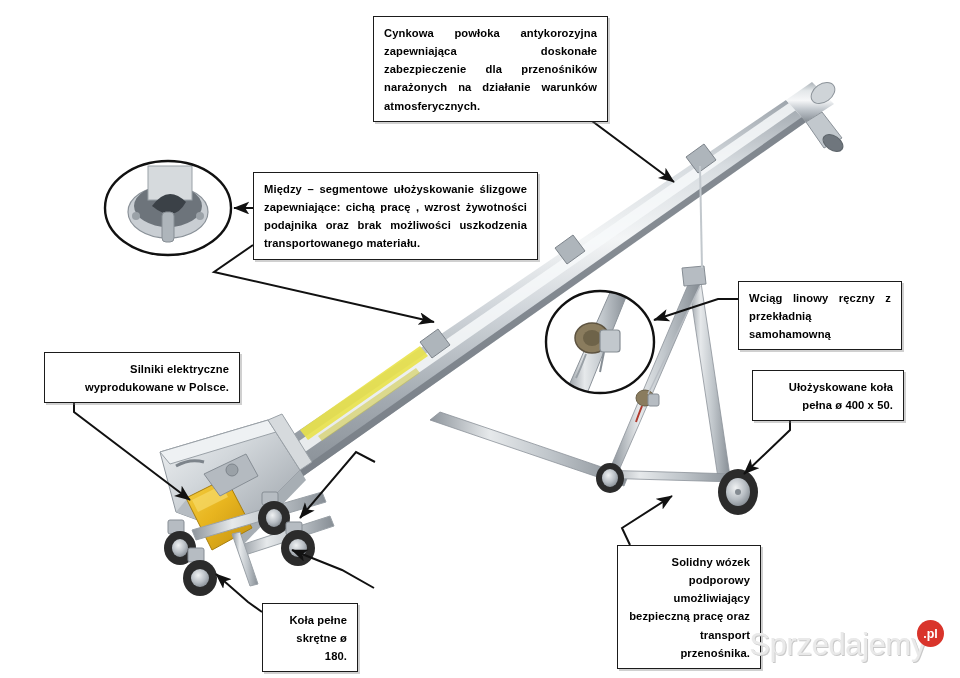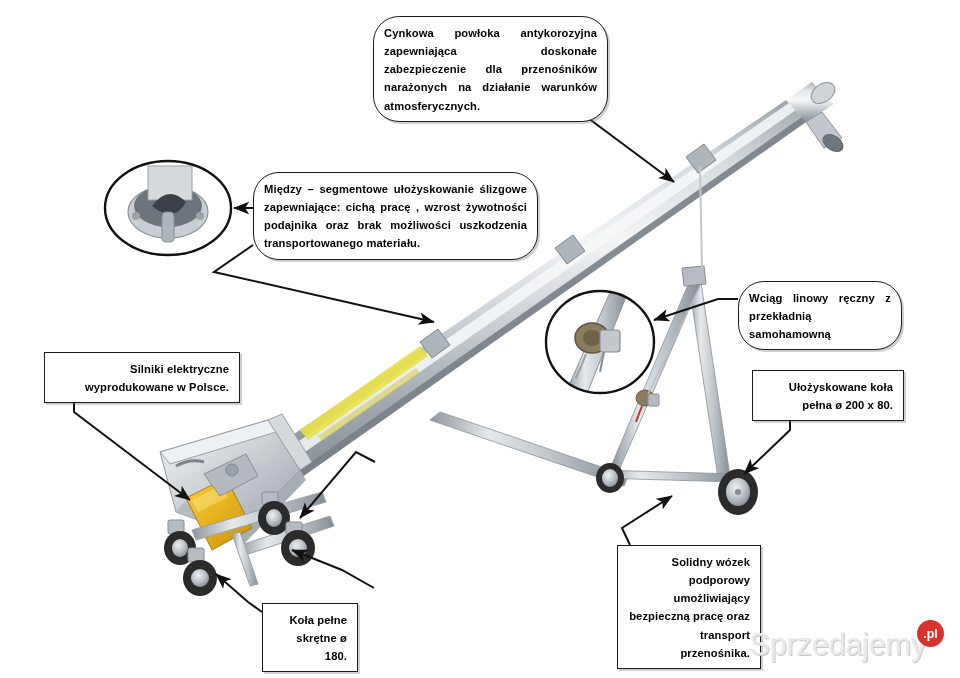--- a/index.html
+++ b/index.html
@@ -37,21 +37,21 @@
     padding: 7px 10px 6px 10px;
     color: #000000;
     font-family: "Liberation Sans", sans-serif;
     font-size: 11.2px;
     font-weight: bold;
     line-height: 1.62;
     letter-spacing: 0.1px;
     z-index: 20;
     text-align: right;
   }
-  .callout.justify { text-align: justify; text-align-last: left; border-radius: 26px; }
+  .callout.justify { text-align: justify; text-align-last: left; }
   .callout p { margin: 0; }
 
   
   #links {
     position: absolute;
     left: 0; top: 0;
     width: 960px; height: 678px;
     z-index: 15;
     pointer-events: none;
   }
@@ -320,21 +320,21 @@
 
   <div class="callout" style="left:44px; top:352px; width:196px;">
     <p>Silniki  elektryczne wyprodukowane w Polsce.</p>
   </div>
 
   <div class="callout justify" style="left:738px; top:281px; width:164px;">
     <p>Wciąg linowy ręczny z przekładnią samohamowną</p>
   </div>
 
   <div class="callout" style="left:752px; top:370px; width:152px;">
-    <p>Ułożyskowane koła pełna ø 200 x 80.</p>
+    <p>Ułożyskowane koła pełna ø 400 x 50.</p>
   </div>
 
 
   <div class="callout" style="left:617px; top:545px; width:144px;">
     <p>Solidny wózek podporowy umożliwiający bezpieczną pracę oraz transport przenośnika.</p>
   </div>
 
 
   <div class="callout" style="left:262px; top:603px; width:96px;">
     <p>Koła pełne skrętne ø 180.</p>

